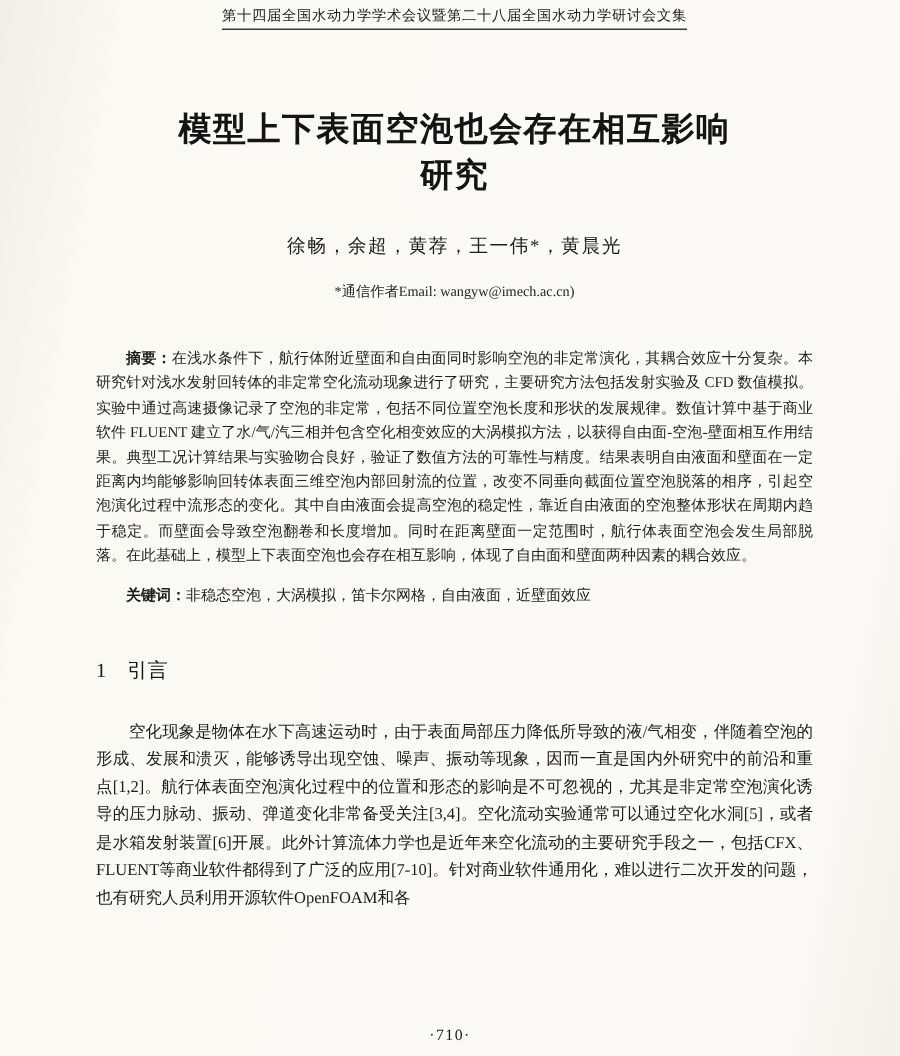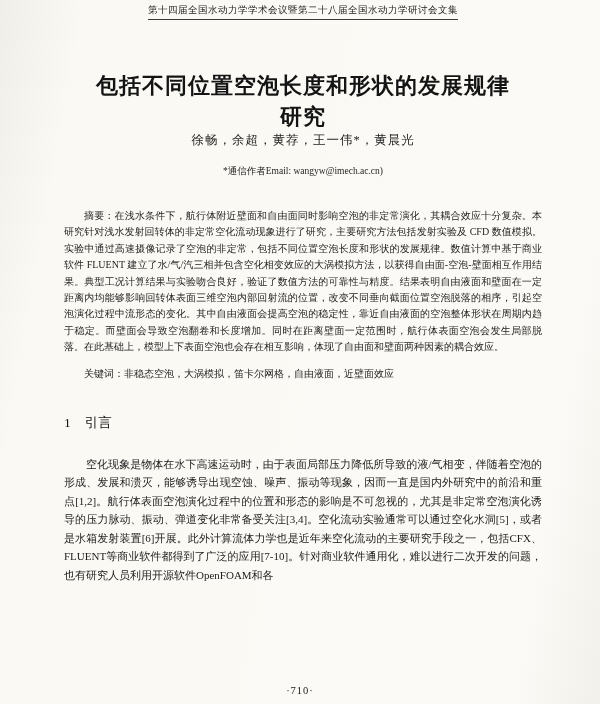--- a/index.html
+++ b/index.html
@@ -36,20 +36,21 @@
   .paper-title {
     margin: 50px 10px 0 10px;
     text-align: center;
     font-size: 22px;
     font-weight: bold;
     line-height: 1.42;
     letter-spacing: 1px;
     color: #141414;
   }
   .authors {
+    margin-top: 24px;
     text-align: center;
     font-size: 12.5px;
     letter-spacing: 1px;
     color: #1d1d1d;
   }
   .affiliations {
     margin-top: 14px;
     text-align: center;
     font-size: 9.5px;
     line-height: 1.75;
@@ -58,21 +59,21 @@
   .abstract {
     margin-top: 28px;
     font-size: 10px;
     line-height: 1.64;
     text-align: justify;
     text-indent: 2em;
     color: #1e1e1e;
   }
   .abstract .label,
   .keywords .label {
-    font-weight: normal;
+    font-weight: bold;
   }
   .keywords {
     margin-top: 1px;
     font-size: 10px;
     line-height: 1.64;
     text-align: justify;
     text-indent: 2em;
     color: #1e1e1e;
   }
   .section-heading {
@@ -105,21 +106,21 @@
 </head>
 <body>
 
 <div class="page">
 
   <div class="conf-header">
     <span class="underlined">第十四届全国水动力学学术会议暨第二十八届全国水动力学研讨会文集</span>
   </div>
 
   <h1 class="paper-title">
-    <span>包括不同位置空泡长度和形状的发展规律</span><br>
+    <span>模型上下表面空泡也会存在相互影响</span><br>
     <span>研究</span>
   </h1>
 
   <div class="authors">徐畅，余超，黄荐，王一伟*，黄晨光</div>
 
   <div class="affiliations">
     <div>*通信作者Email: wangyw@imech.ac.cn)</div>
   </div>
 
   <p class="abstract">

